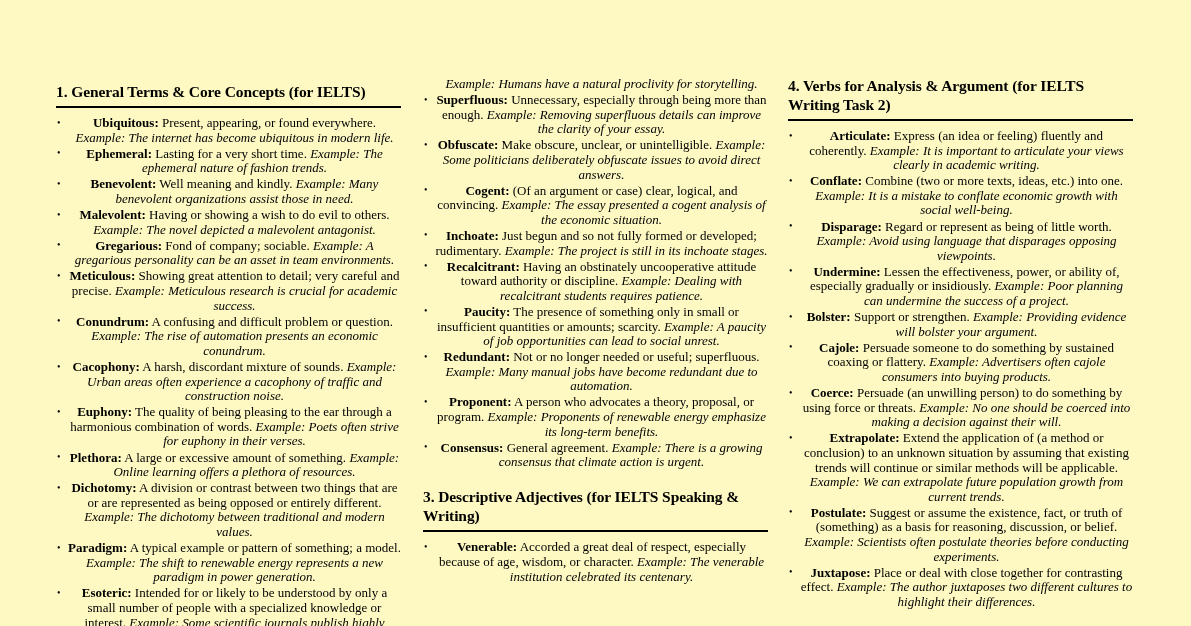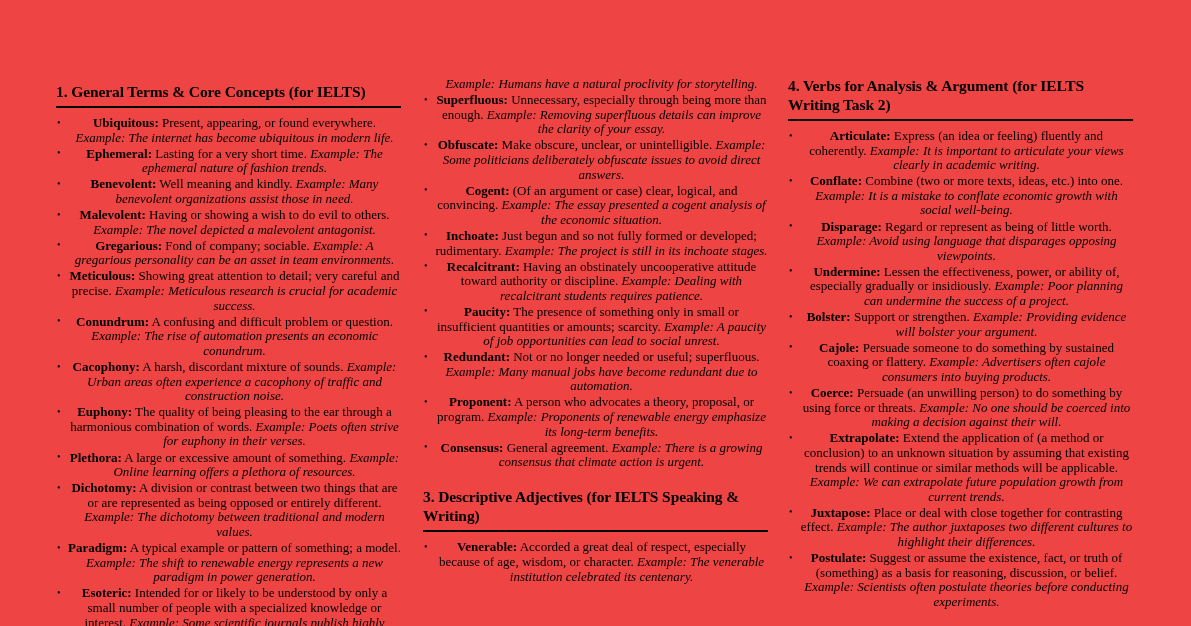--- a/index.html
+++ b/index.html
@@ -11,21 +11,21 @@
     width: 1191px;
     height: 626px;
     font-family: "Liberation Serif", "DejaVu Serif", serif;
     color: #000000;
     overflow: hidden;
   }
   .page {
     position: relative;
     width: 1191px;
     height: 626px;
-    background: #ef4444;
+    background: #fef9c3;
     font-family: Liberation Serif, serif;
   }
   .columns {
     position: absolute;
     top: 0;
     left: 0;
     width: 1191px;
     height: 626px;
     display: flex;
     flex-direction: row;
@@ -157,19 +157,19 @@
           <div class="heading-rule"></div>
           <ul class="term-list">
             <li class="term-item"><span class="term-word">Articulate:</span><span class="term-def"> Express (an idea or feeling) fluently and coherently. </span><span class="term-example">Example: It is important to articulate your views clearly in academic writing.</span></li>
             <li class="term-item"><span class="term-word">Conflate:</span><span class="term-def"> Combine (two or more texts, ideas, etc.) into one. </span><span class="term-example">Example: It is a mistake to conflate economic growth with social well-being.</span></li>
             <li class="term-item"><span class="term-word">Disparage:</span><span class="term-def"> Regard or represent as being of little worth. </span><span class="term-example">Example: Avoid using language that disparages opposing viewpoints.</span></li>
             <li class="term-item"><span class="term-word">Undermine:</span><span class="term-def"> Lessen the effectiveness, power, or ability of, especially gradually or insidiously. </span><span class="term-example">Example: Poor planning can undermine the success of a project.</span></li>
             <li class="term-item"><span class="term-word">Bolster:</span><span class="term-def"> Support or strengthen. </span><span class="term-example">Example: Providing evidence will bolster your argument.</span></li>
             <li class="term-item"><span class="term-word">Cajole:</span><span class="term-def"> Persuade someone to do something by sustained coaxing or flattery. </span><span class="term-example">Example: Advertisers often cajole consumers into buying products.</span></li>
             <li class="term-item"><span class="term-word">Coerce:</span><span class="term-def"> Persuade (an unwilling person) to do something by using force or threats. </span><span class="term-example">Example: No one should be coerced into making a decision against their will.</span></li>
             <li class="term-item"><span class="term-word">Extrapolate:</span><span class="term-def"> Extend the application of (a method or conclusion) to an unknown situation by assuming that existing trends will continue or similar methods will be applicable. </span><span class="term-example">Example: We can extrapolate future population growth from current trends.</span></li>
+            <li class="term-item"><span class="term-word">Postulate:</span><span class="term-def"> Suggest or assume the existence, fact, or truth of (something) as a basis for reasoning, discussion, or belief. </span><span class="term-example">Example: Scientists often postulate theories before conducting experiments.</span></li>
             <li class="term-item"><span class="term-word">Juxtapose:</span><span class="term-def"> Place or deal with close together for contrasting effect. </span><span class="term-example">Example: The author juxtaposes two different cultures to highlight their differences.</span></li>
-            <li class="term-item"><span class="term-word">Postulate:</span><span class="term-def"> Suggest or assume the existence, fact, or truth of (something) as a basis for reasoning, discussion, or belief. </span><span class="term-example">Example: Scientists often postulate theories before conducting experiments.</span></li>
           </ul>
         </div>
     </div>
   </div>
 </div>
 
 </body></html>

